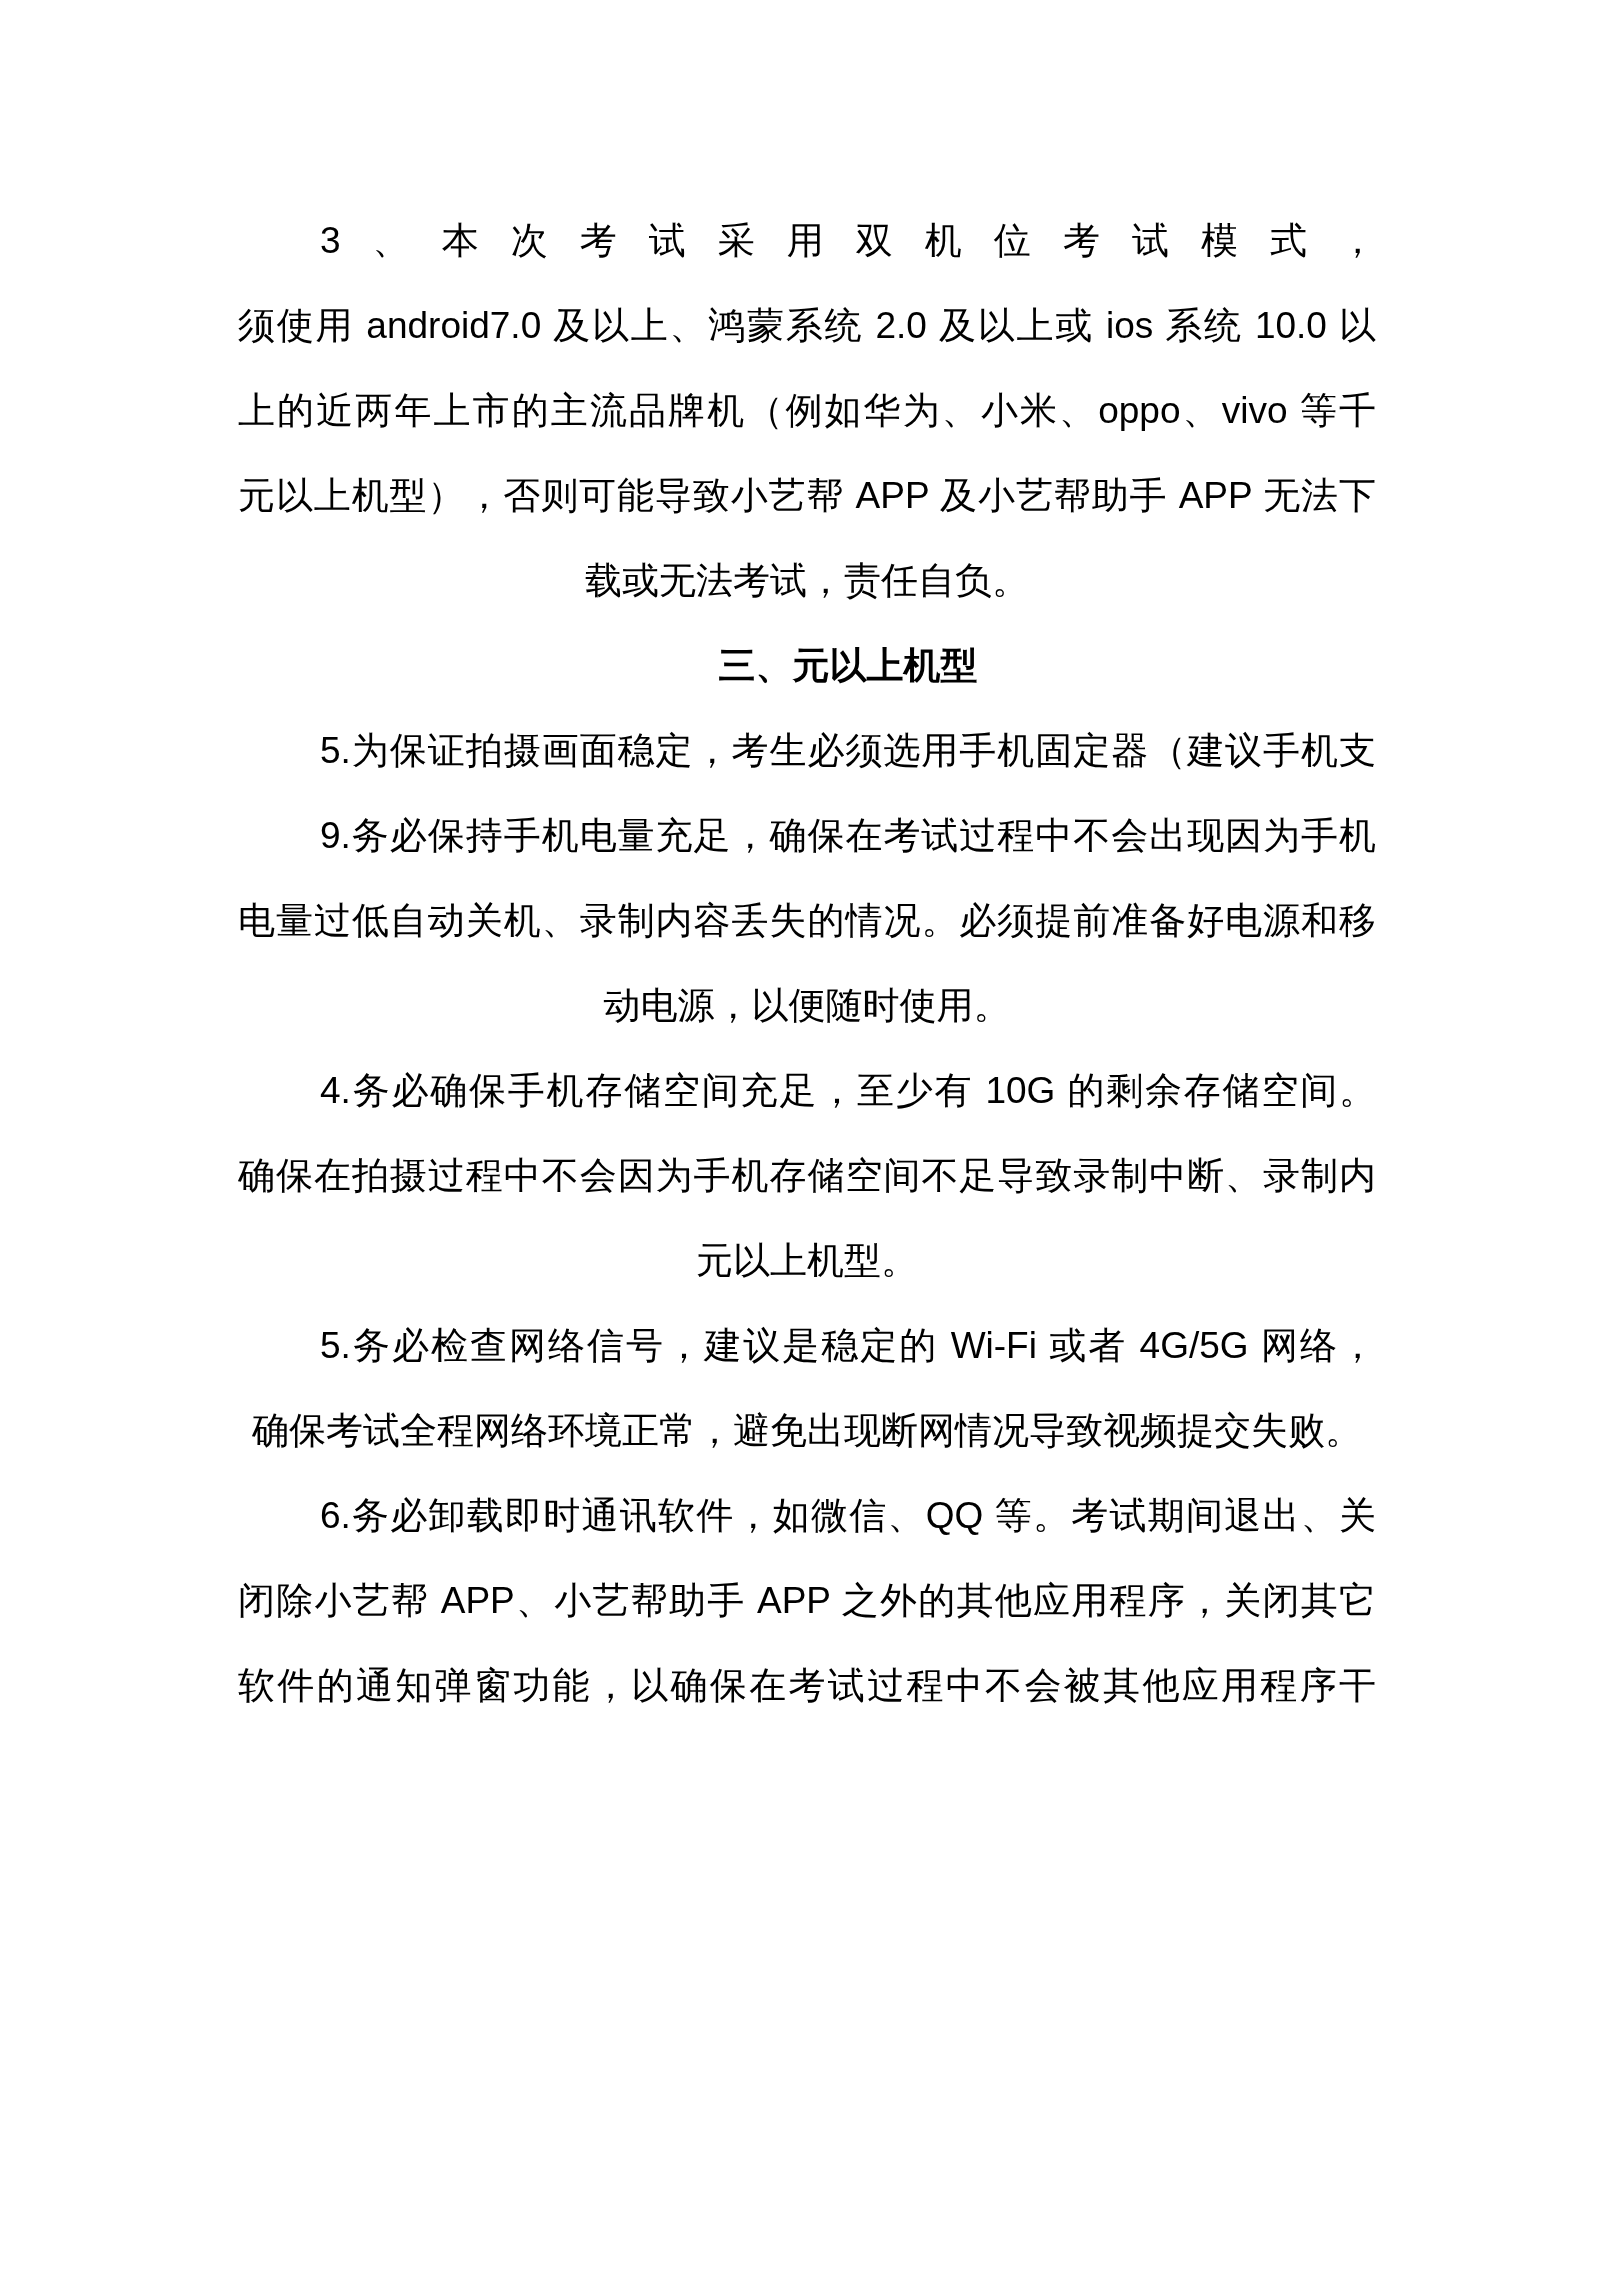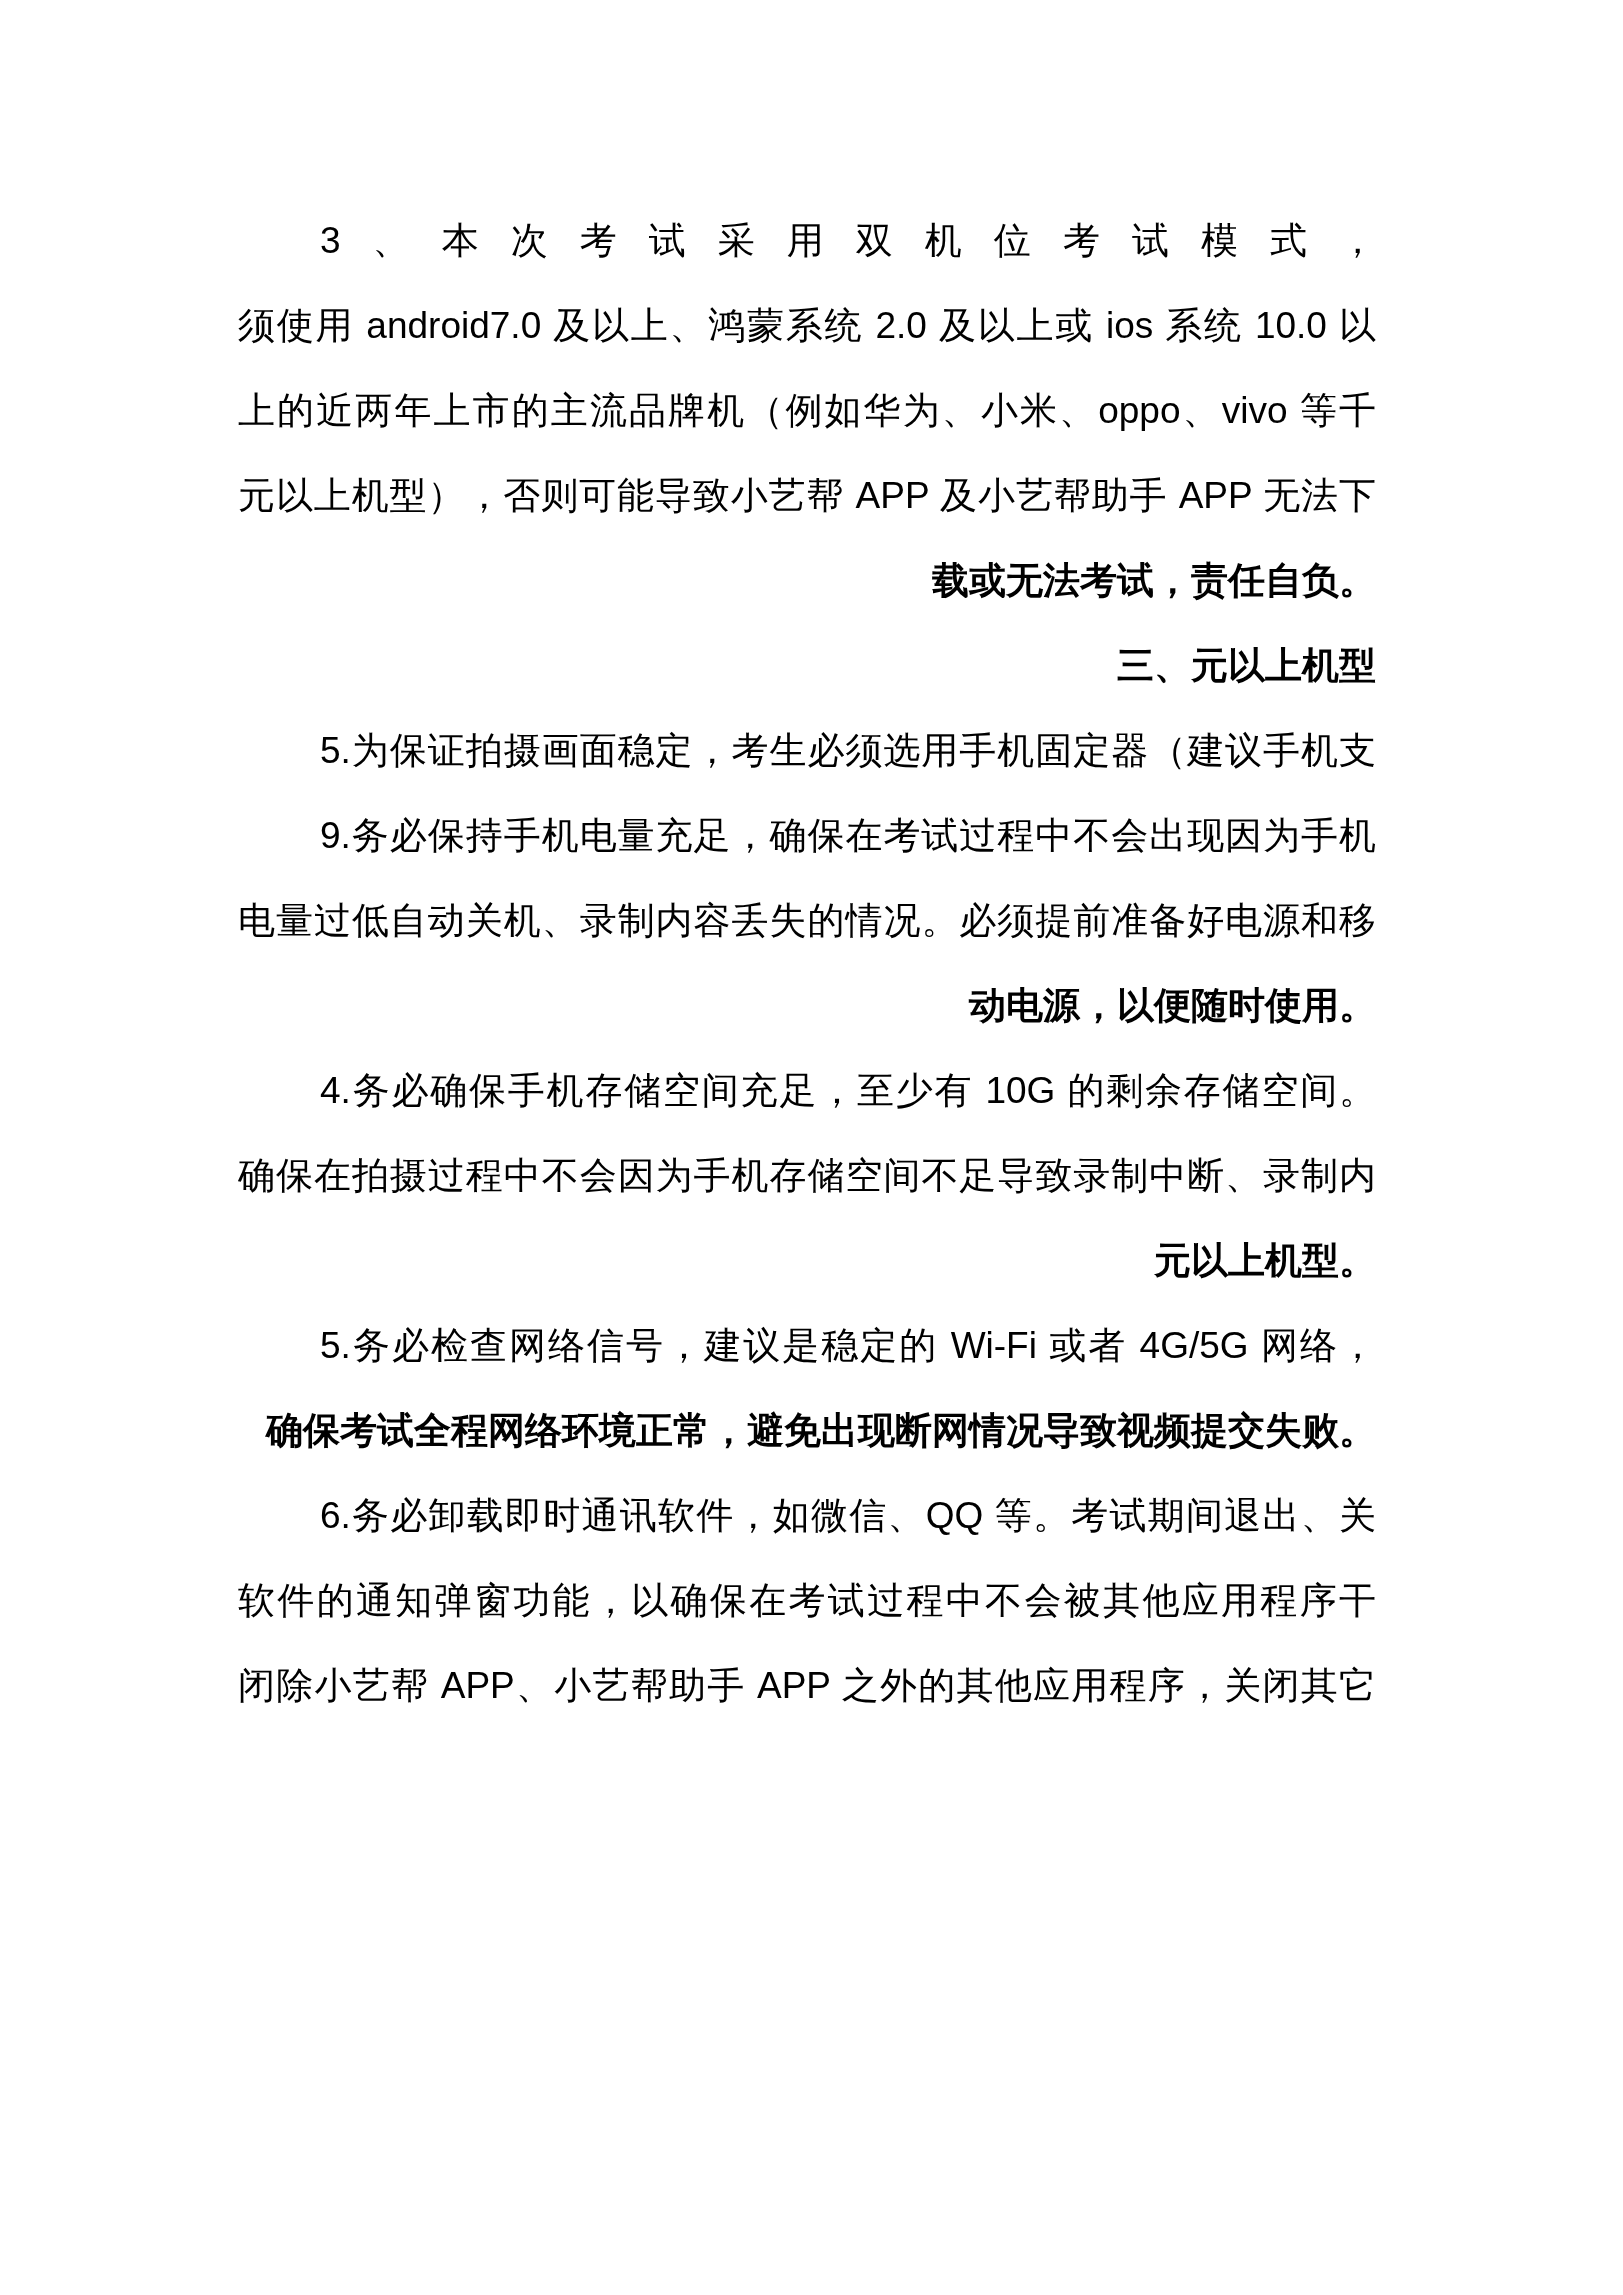--- a/index.html
+++ b/index.html
@@ -37,24 +37,23 @@
     height: 85px;
     overflow: hidden;
     text-align: justify;
     text-align-last: justify;
     white-space: nowrap;
   }
   
   .ln.j { white-space: normal; word-break: keep-all; }
   
   .ln.last {
-    text-align: right;
+    text-align: center;
     text-align-last: auto;
     white-space: nowrap;
-    font-weight: bold;
   }
   
   .ln.indent { text-indent: 82px; }
   .heading { font-weight: 700; }
 </style>
 </head>
 <body>
 
 <div class="page">
   <div class="doc-text">
@@ -88,19 +87,19 @@
       <div class="ln last">元以上机型。</div>
     </div>
 
     <div class="para">
       <div class="ln j indent">5.务必检查网络信号，建议是稳定的 Wi-Fi 或者 4G/5G 网络，</div>
       <div class="ln last">确保考试全程网络环境正常，避免出现断网情况导致视频提交失败。</div>
     </div>
 
     <div class="para">
       <div class="ln j indent">6.务必卸载即时通讯软件，如微信、QQ 等。考试期间退出、关</div>
+      <div class="ln j">闭除小艺帮 APP、小艺帮助手 APP 之外的其他应用程序，关闭其它</div>
       <div class="ln j">软件的通知弹窗功能，以确保在考试过程中不会被其他应用程序干</div>
-      <div class="ln j">闭除小艺帮 APP、小艺帮助手 APP 之外的其他应用程序，关闭其它</div>
     </div>
 
   </div>
 </div>
 
 
 </body></html>

